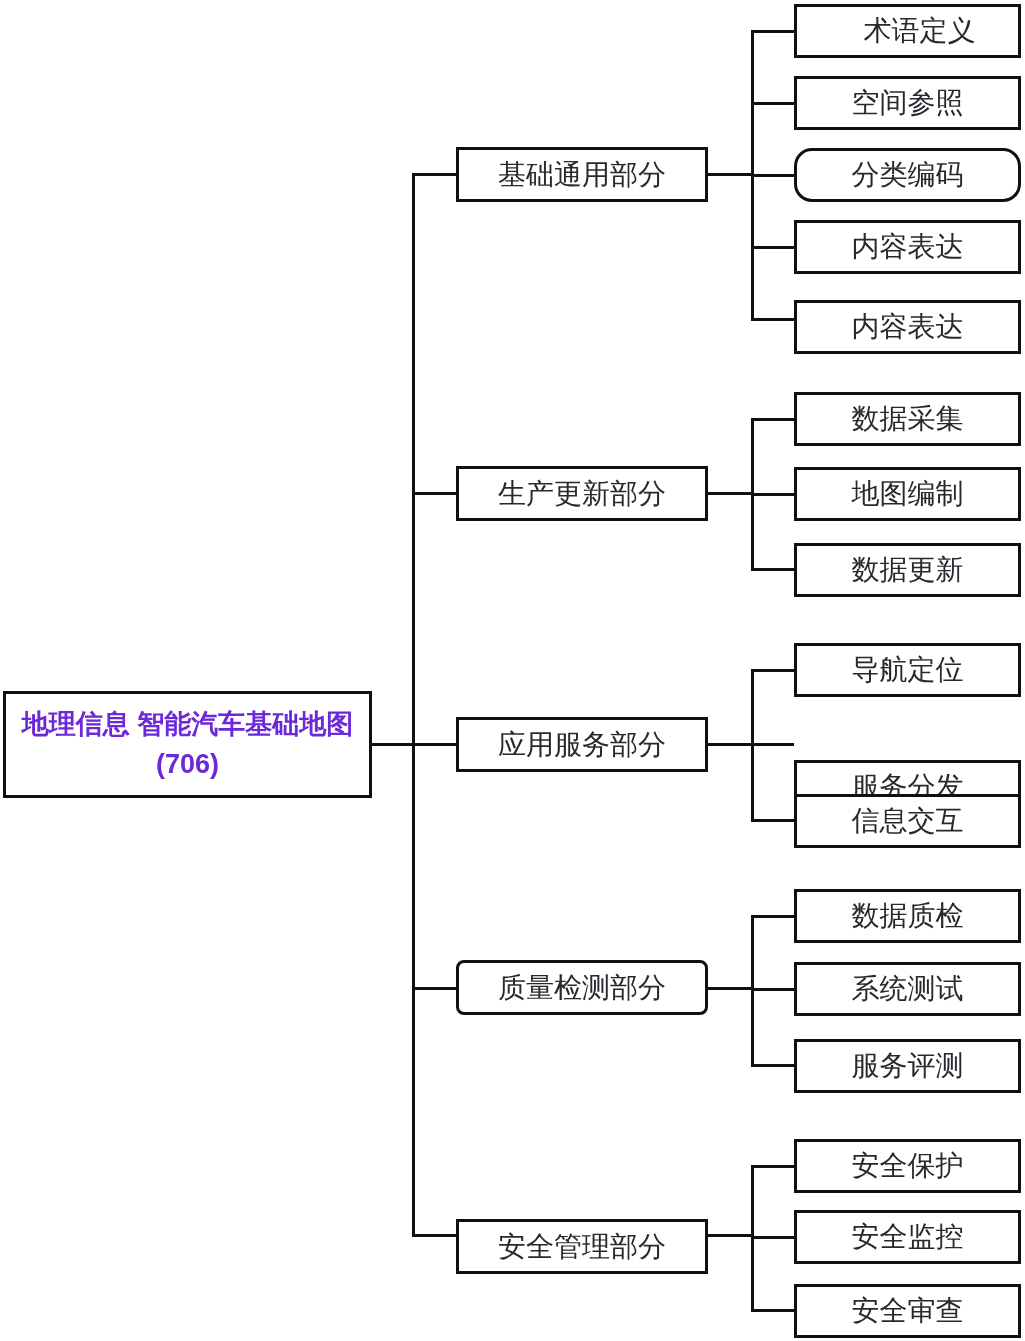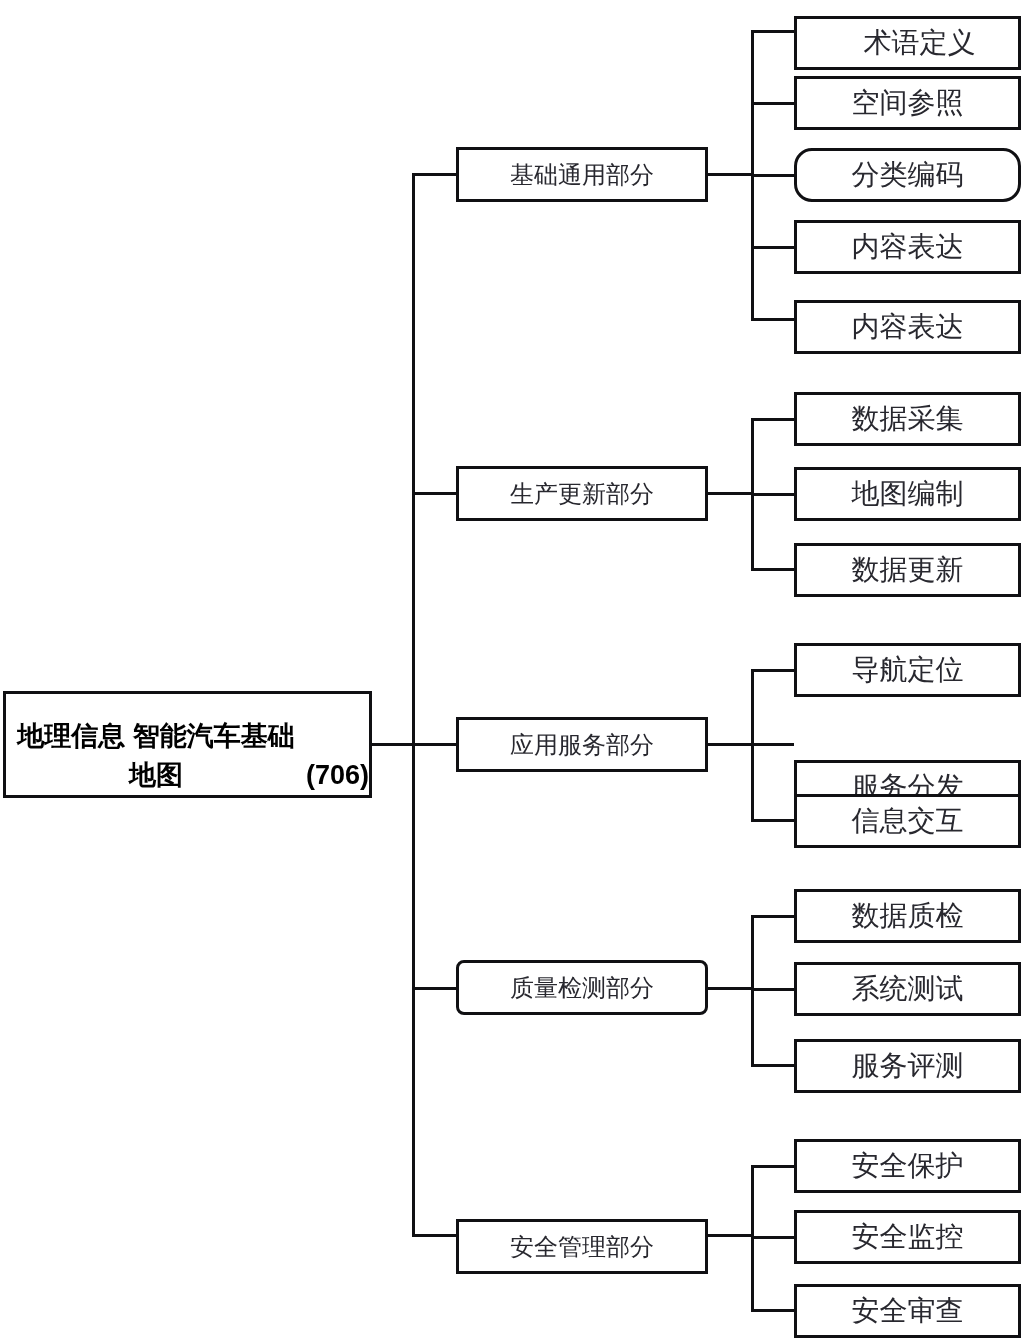--- a/index.html
+++ b/index.html
@@ -24,32 +24,31 @@
     align-items: center;
     justify-content: center;
     text-align: center;
     color: #28282f;
   }
   .root {
     left: 3px;
     top: 691px;
     width: 369px;
     height: 107px;
-    flex-direction: row;
+    flex-direction: column;
     font-weight: 700;
     font-size: 27px;
     line-height: 1.45;
-    color: #000000;
-    align-items: flex-end;
+    color: #6d28d9;
   }
   .branch {
     width: 252px;
     height: 55px;
     left: 456px;
-    font-size: 24px;
+    font-size: 28px;
   }
   .leaf {
     width: 227px;
     height: 54px;
     left: 794px;
     font-size: 28px;
   }
   .hline, .vline {
     position: absolute;
     background: #101013;
@@ -116,21 +115,21 @@
   <div class="hline" style="left:751px; top:669px;  width:43px;"></div>
   <div class="hline" style="left:751px; top:743px;  width:43px;"></div>
   <div class="hline" style="left:751px; top:819px;  width:43px;"></div>
   <div class="hline" style="left:751px; top:915px;  width:43px;"></div>
   <div class="hline" style="left:751px; top:988px;  width:43px;"></div>
   <div class="hline" style="left:751px; top:1064px; width:43px;"></div>
   <div class="hline" style="left:751px; top:1165px; width:43px;"></div>
   <div class="hline" style="left:751px; top:1236px; width:43px;"></div>
   <div class="hline" style="left:751px; top:1309px; width:43px;"></div>
 
-  <div class="node leaf" style="top:16px;padding-left:24px;">
+  <div class="node leaf" style="top:4px;padding-left:24px;">
     <span>术语定义</span>
   </div>
   <div class="node leaf" style="top:76px;">
     <span>空间参照</span>
   </div>
   <div class="node leaf" style="top:148px;border-radius:18px;">
     <span>分类编码</span>
   </div>
   <div class="node leaf" style="top:220px;">
     <span>内容表达</span>

